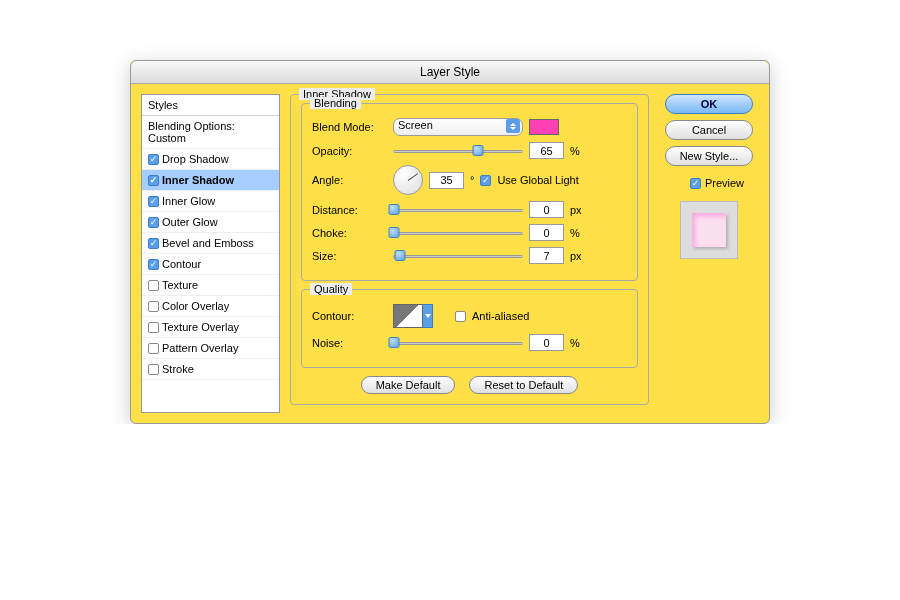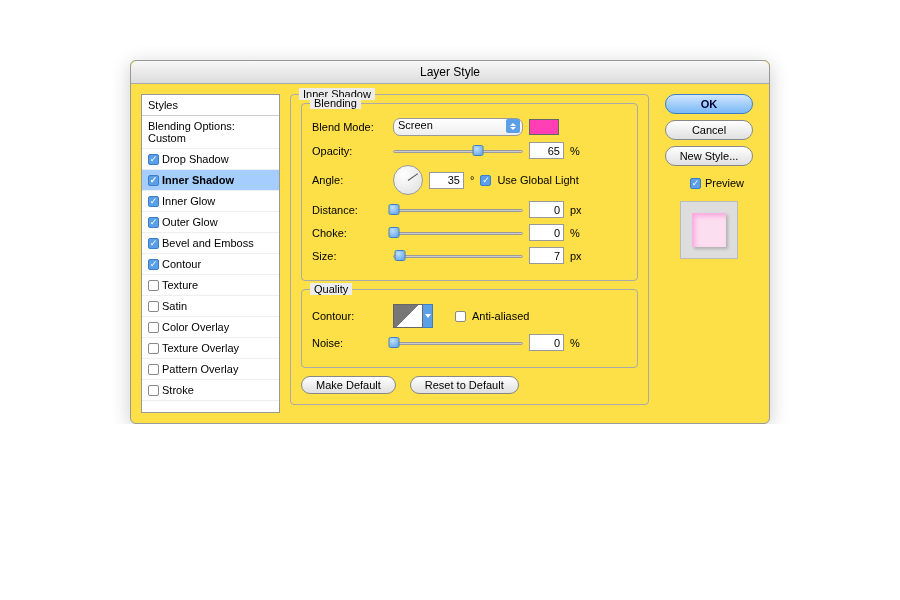--- a/index.html
+++ b/index.html
@@ -21,29 +21,29 @@
 .row { display: flex; align-items: center; gap: 6px; margin: 6px 0; }
 .label { width: 75px; text-align: left; font-size: 11px; }
 .select { display: inline-flex; align-items: flex-start; background: linear-gradient(#fff,#eee); border: 1px solid #999; border-radius: 7px; height: 18px; width: 130px; padding: 0 4px; font-size: 11px; position: relative; }
 .select-arrow { position: absolute; right: 2px; width: 14px; height: 14px; background: #5a9fe8; border-radius: 2px; display: flex; flex-direction: column; align-items: center; justify-content: center; }
 .select-arrow::before { content: ""; border-left: 3px solid transparent; border-right: 3px solid transparent; border-bottom: 3px solid #fff; margin-bottom: 1px; }
 .select-arrow::after { content: ""; border-left: 3px solid transparent; border-right: 3px solid transparent; border-top: 3px solid #fff; }
 .swatch { width: 30px; height: 16px; border: 1px solid #666; }
 .slider { position: relative; width: 130px; height: 14px; }
 .slider-track { position: absolute; top: 6px; left: 0; right: 0; height: 3px; background: linear-gradient(#bbb,#ddd); border: 1px solid #999; border-radius: 2px; }
 .slider-thumb { position: absolute; top: 1px; width: 11px; height: 11px; background: radial-gradient(circle at 35% 30%, #bfe0ff, #5a9fe8); border: 1px solid #3a7fc8; border-radius: 2px; transform: translateX(-50%); }
-.num { width: 35px; height: 17px; border: 1px solid #999; background: #fff; text-align: right; padding: 1px 3px; font-size: 11px; }
+.num { width: 35px; height: 17px; border: 1px solid #999; background: #fff; text-align: center; padding: 1px 3px; font-size: 11px; }
 .unit { font-size: 11px; }
 .angle-dial { width: 30px; height: 30px; border: 1px solid #999; border-radius: 50%; background: radial-gradient(circle at 35% 30%, #fff, #ddd); position: relative; }
 .angle-dial::after { content: ""; position: absolute; width: 12px; height: 1px; background: #555; top: 50%; left: 50%; transform-origin: left; transform: rotate(-35deg); }
 .contour-sw { width: 30px; height: 24px; border: 1px solid #666; background: linear-gradient(135deg, #777 50%, #fff 50%); display:inline-block; position:relative; }
 .contour-arr { width: 10px; height: 24px; background: #5a9fe8; display: inline-flex; align-items: center; justify-content: center; border: 1px solid #3a7fc8; border-left: none; }
 .contour-arr::after { content: ""; border-left: 3px solid transparent; border-right: 3px solid transparent; border-top: 4px solid #fff; }
 .btn { background: linear-gradient(#fff, #e0e0e0); border: 1px solid #888; border-radius: 10px; padding: 2px 14px; font-size: 11px; text-align:center; cursor: default; }
-.btn-row { display: flex; gap: 14px; margin-top: 0; }
+.btn-row { display: flex; gap: 14px; justify-content: center; margin-top: 0; }
 .right { width: 100px; display: flex; flex-direction: column; align-items: center; gap: 6px; }
 .rbtn { width: 88px; background: linear-gradient(#fff, #e0e0e0); border: 1px solid #888; border-radius: 10px; padding: 3px 0; font-size: 11px; text-align: center; }
 .rbtn.primary { background: linear-gradient(#cfe6ff, #7ab8f5); border-color: #3a7fc8; font-weight: bold; color: #003; }
 .preview-chk { display: flex; align-items: center; gap: 4px; margin-top: 5px; font-size:11px;padding-left:16px; }
 .preview-box { width: 58px; height: 58px; background: #ddd; border: 1px solid #bbb; margin-top: 6px; display: flex; align-items: center; justify-content: center; }
 .preview-inner { width: 34px; height: 34px; background: #fbdff0; box-shadow: inset 3px 3px 5px rgba(255,80,200,0.4), 2px 2px 3px rgba(0,0,0,0.2); }
 </style>
 </head>
 <body>
 
@@ -79,24 +79,20 @@
           <div class="style-item indent">
             <span class="chk on"></span>
             <span>Contour</span>
           </div>
           <div class="style-item indent">
             <span class="chk"></span>
             <span>Texture</span>
           </div>
           <div class="style-item">
             <span class="chk"></span>
-            <span>Satin</span>
-          </div>
-          <div class="style-item">
-            <span class="chk"></span>
             <span>Color Overlay</span>
           </div>
           <div class="style-item">
             <span class="chk"></span>
             <span>Texture Overlay</span>
           </div>
           <div class="style-item">
             <span class="chk"></span>
             <span>Pattern Overlay</span>
           </div>

